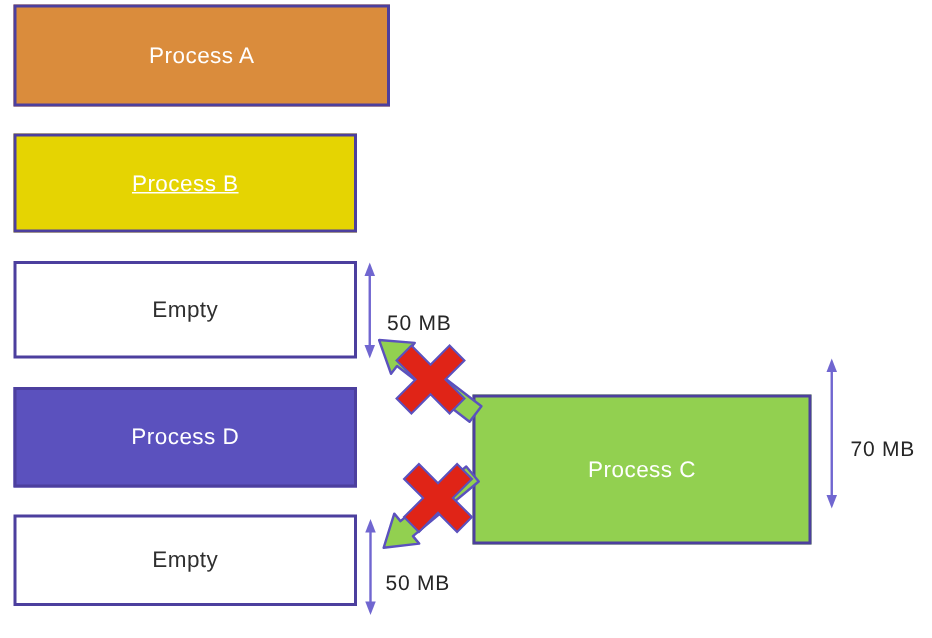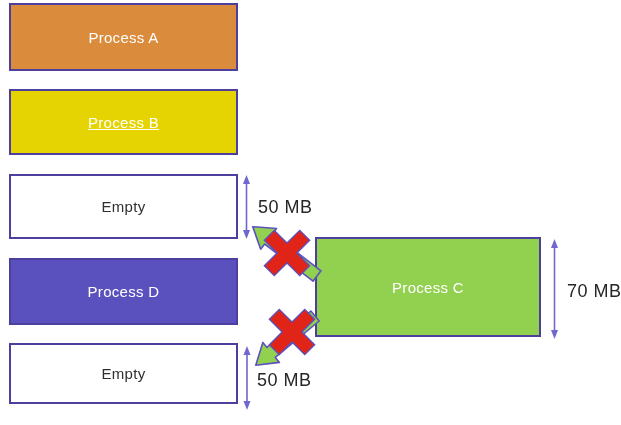--- a/index.html
+++ b/index.html
@@ -18,32 +18,33 @@
   .block {
     position: absolute;
     box-sizing: border-box;
     border: 2px solid #4C3F9E;
     display: flex;
     align-items: center;
     justify-content: center;
     font-size: 15px;
     letter-spacing: 0.3px;
   }
-  .b0 { left: 9px;   top: 3px;   width: 229px; height: 68px;  }
+  .b0 { left: 9px;   top: 3px;   width: 251px; height: 68px;  }
   .b1 { left: 9px;   top: 89px;  width: 229px; height: 66px; text-decoration: underline;  }
   .b2 { left: 9px;   top: 174px; width: 229px; height: 65px;  }
   .b3 { left: 9px;   top: 258px; width: 229px; height: 67px; text-align: center;  }
   .b4 { left: 9px;   top: 343px; width: 229px; height: 61px;  }
   .bc { left: 315px; top: 237px; width: 226px; height: 100px; }
   .measure-label {
     position: absolute;
-    font-size: 18px;
+    font-size: 14px;
     color: #262626;
     white-space: nowrap;
     letter-spacing: 0.5px;
+    margin-top: 10px;
   }
   .m0 { left: 258px; top: 197px; }
   .m1 { left: 257px; top: 370px; }
   .m2 { left: 567px; top: 281px; }
   .annotations {
     position: absolute;
     left: 0; top: 0;
     width: 621px;
     height: 425px;
     pointer-events: none;
@@ -67,21 +68,21 @@
   </div>
 
   <div class="block b3" style="background-color: rgb(91, 81, 190); color: rgb(255, 255, 255); border-color: rgb(76, 63, 158);">
     <span>Process D</span>
   </div>
 
   <div class="block b4" style="background-color: rgb(255, 255, 255); color: rgb(47, 47, 47); border-color: rgb(76, 63, 158);">
     <span>Empty</span>
   </div>
 
-  <div class="block bc" style="background-color: rgb(146, 208, 80); color: rgb(255, 255, 255); border-color: rgb(76, 63, 158);">
+  <div class="block bc" style="background-color: rgb(146, 208, 80); color: rgb(255, 255, 255); border-color: rgb(76, 63, 158); margin-top: 26px;">
     <span>Process C</span>
   </div>
 
   <div class="measure-label m0">50 MB</div>
   <div class="measure-label m1">50 MB</div>
   <div class="measure-label m2">70 MB</div>
 
   <svg class="annotations" viewBox="0 0 621 425" xmlns="http://www.w3.org/2000/svg">
 
     <g>

